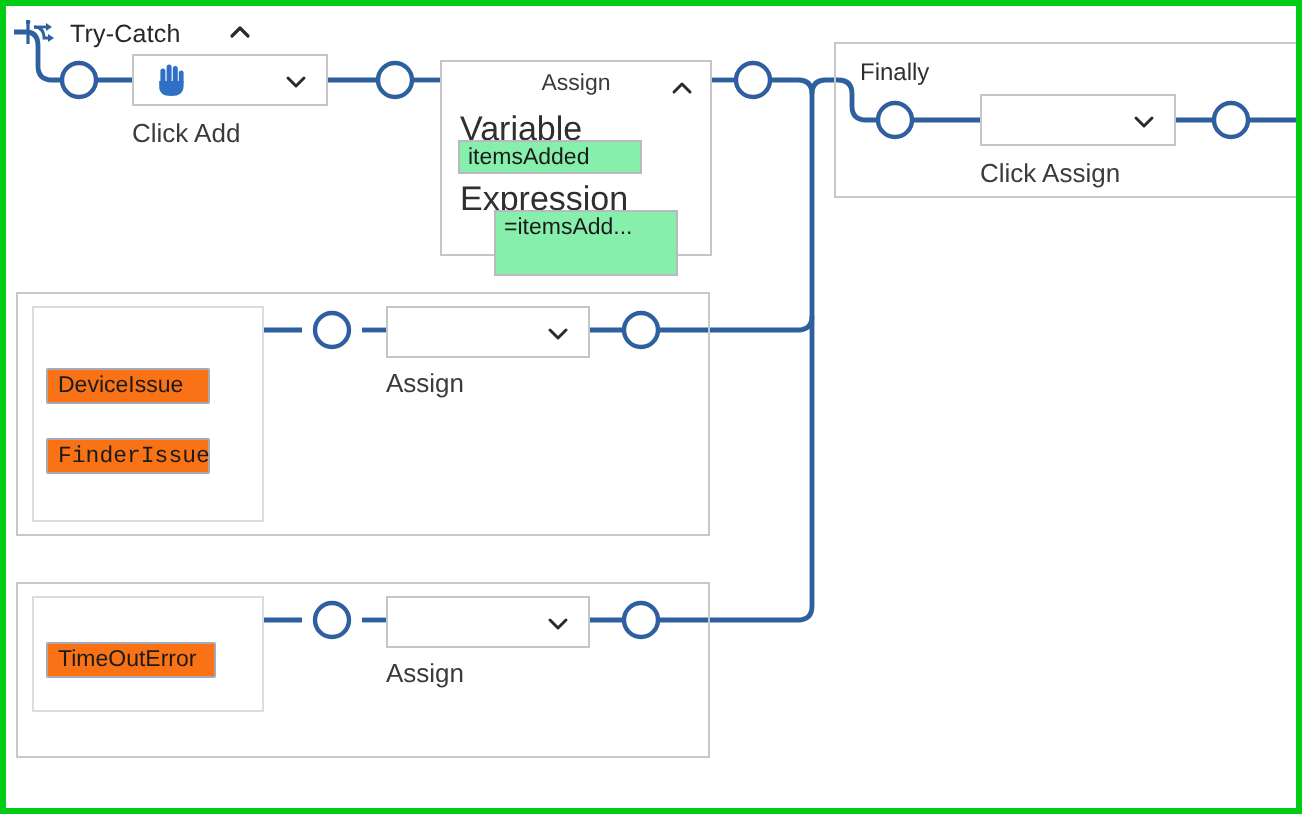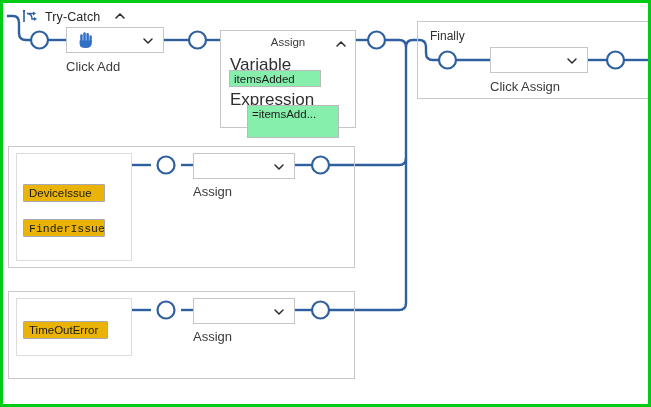--- a/index.html
+++ b/index.html
@@ -19,21 +19,21 @@
   }
   .wires {
     position: absolute;
     left: 0; top: 0;
     width: 651px; height: 407px;
     pointer-events: none;
   }
   
   .tc-header {
     position: absolute;
-    left: 20px;
+    left: 10px;
     top: 5px;
     display: flex;
     align-items: center;
     gap: 6px;
     height: 18px;
   }
   .tc-icon {
     width: 16px; height: 15px;
     display: block;
   }
@@ -126,21 +126,21 @@
     color: #1b1b1b;
     padding: 1px 4px;
     white-space: nowrap;
     overflow: hidden;
     line-height: 15px;
   }
   
   .chip {
     position: absolute;
     border: 1px solid #a9a9b3;
-    background: #eab308;
+    background: #f97316;
     box-sizing: border-box;
     font-size: 11.5px;
     color: #1b1b1b;
     padding: 1px 5px;
     line-height: 15px;
     white-space: nowrap;
     border-radius: 1px;
   }
   
   .finally-label {

